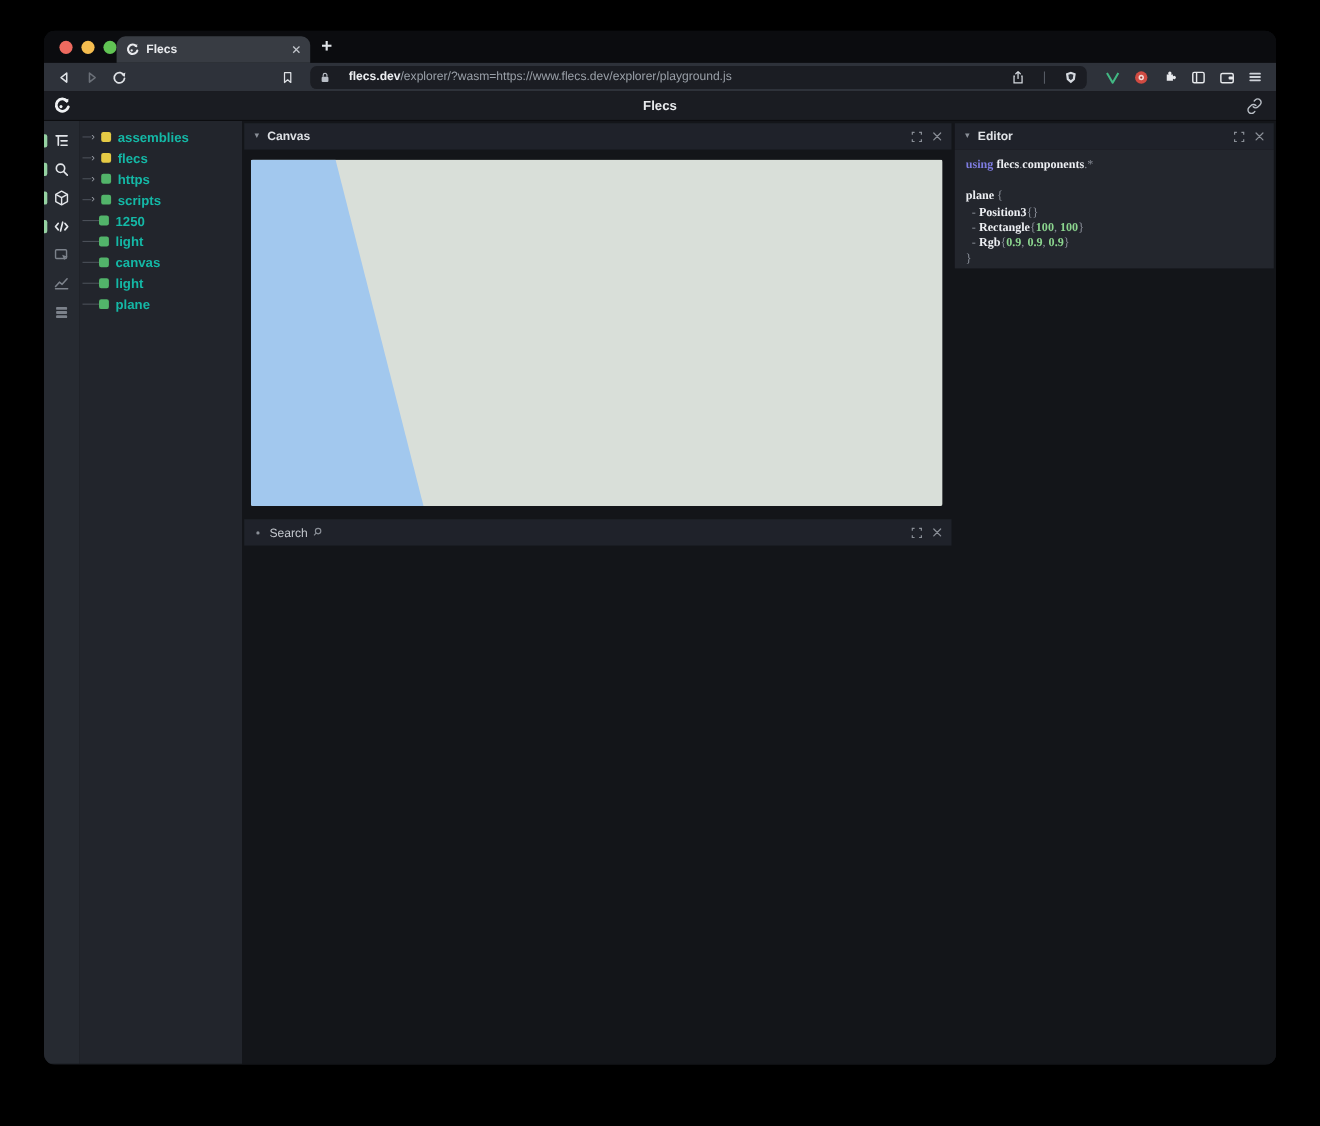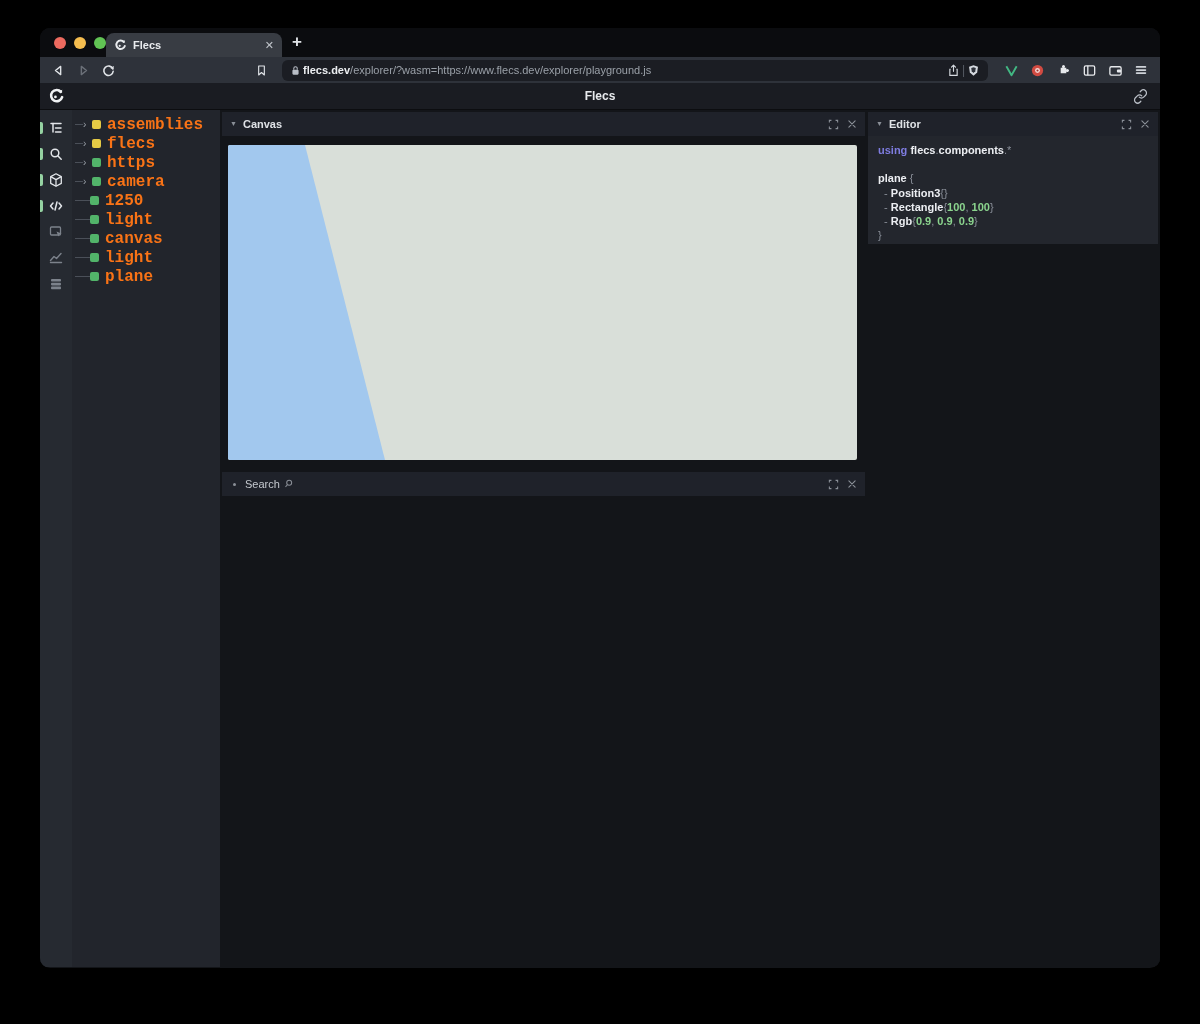--- a/index.html
+++ b/index.html
@@ -17,21 +17,21 @@
   .tab { position:absolute; left:66px; top:5px; width:176px; height:24px;
          background:#383c43; border-radius:8px 8px 0 0; display:flex; align-items:center;
          padding:0 8px; gap:6px; }
   .tab-title { color:#e9ebee; font-size:11px; font-weight:bold; flex:1; }
   .tab-close { color:#c2c6cc; font-size:11px; }
   .newtab { position:absolute; left:252px; top:4px; color:#dfe2e6; font-size:17px; font-weight:bold; }
 
   .toolbar { height:26px; background:#2e323a; display:flex; align-items:center; padding:0 10px; gap:8px; }
   .navicon { width:17px; height:17px; display:flex; align-items:center; justify-content:center; }
   .urlbar { flex:1; height:21px; background:#1b1d23; border-radius:6px; display:flex;
-            align-items:center; padding:0 8px; gap:2px; margin:0 6px 0 4px; }
+            align-items:center; padding:0 8px; gap:16px; margin:0 6px 0 4px; }
   .url-text { font-size:11px; color:#9aa0a8; white-space:nowrap; overflow:hidden; flex:1; }
   .url-text b { color:#eceef1; }
   .url-sep { color:#565b64; font-size:12px; }
   .ext { width:18px; height:18px; display:flex; align-items:center; justify-content:center; }
 
   
   .appheader { height:27px; background:#1a1c22; border-bottom:1px solid #0c0d10;
                position:relative; display:flex; align-items:center; justify-content:center; }
   .app-title { color:#e8eaed; font-size:12px; font-weight:bold; }
   .logo { position:absolute; left:8px; top:5px; }
@@ -45,40 +45,40 @@
   .stripbtn svg { stroke:#7c828b; }
   .stripbtn.active svg { stroke:#e2e5e9; }
   .stripbtn .fillpart { fill:#7c828b; }
 
   .treepanel { width:148px; background:#22252c; padding-top:5px; }
   .treerow { height:19px; display:flex; align-items:center; padding-left:3px; }
   .guide { height:1px; background:#4a4f58; width:8px; }
   .guide.long { width:15px; }
   .tchev { color:#9aa0a8; font-size:10px; margin:0 2px 1px 0; width:7px; }
   .tsq { width:9px; height:9px; border-radius:2px; margin-right:6px; flex:none; }
-  .tlabel { color:#f97316; font-size:16px; font-weight:600;font-family:Liberation Mono, monospace; }
+  .tlabel { color:#14b8a6; font-size:12px; font-weight:600; }
 
   .main { flex:1; position:relative; background:#131519; }
 
   .phead { position:absolute; height:24px; background:#1f222a; display:flex;
            align-items:center; padding:0 8px; gap:6px; }
   .phead .ptitle { font-size:11px; font-weight:bold; color:#dfe2e6; flex:1; }
   .phead .chev { color:#8a8f97; font-size:9px; margin-top:-2px; }
   .phead .dot { width:3px; height:3px; border-radius:50%; background:#8a8f97; margin:0 3px; }
   .phead .hicons { display:flex; gap:8px; align-items:center; }
 
   .canvas-header { left:2px; top:2px; width:643px; }
   .canvas-view { position:absolute; left:8px; top:35px; width:629px; height:315px;
                  border-radius:2px; overflow:hidden; }
   .search-header { left:2px; top:362px; width:643px; }
   .search-header .ptitle { color:#c4c8ce; font-weight:normal; }
   .editor-header { left:648px; top:2px; width:290px; }
   .editor-code { position:absolute; left:648px; top:26px; width:290px; height:108px;
                  background:#23262d; padding:7px 10px;
-                 font-family:Liberation Sans, sans-serif; font-size:11px; line-height:14.2px;
+                 font-family:Liberation Serif, serif; font-size:11px; line-height:14.2px;
                  white-space:pre; }
   .editor-code .kw { color:#7e7ce0; font-weight:bold; }
   .editor-code .id { color:#eceef2; font-weight:bold; }
   .editor-code .pu { color:#8a8f99; }
   .editor-code .nu { color:#8bd48e; font-weight:bold; }
 </style>
 </head>
 <body>
 
 <div class="window">
@@ -268,21 +268,21 @@
         <span class="guide"></span>
         <span class="tchev">›</span>
         <span class="tsq" style="background: rgb(82, 180, 106);"></span>
         <span class="tlabel">https</span>
       </div>
 
       <div class="treerow">
         <span class="guide"></span>
         <span class="tchev">›</span>
         <span class="tsq" style="background: rgb(82, 180, 106);"></span>
-        <span class="tlabel">camera</span>
+        <span class="tlabel">scripts</span>
       </div>
 
       <div class="treerow">
         <span class="guide long"></span>
 
         <span class="tsq" style="background: rgb(82, 180, 106);"></span>
         <span class="tlabel">1250</span>
       </div>
 
       <div class="treerow">

